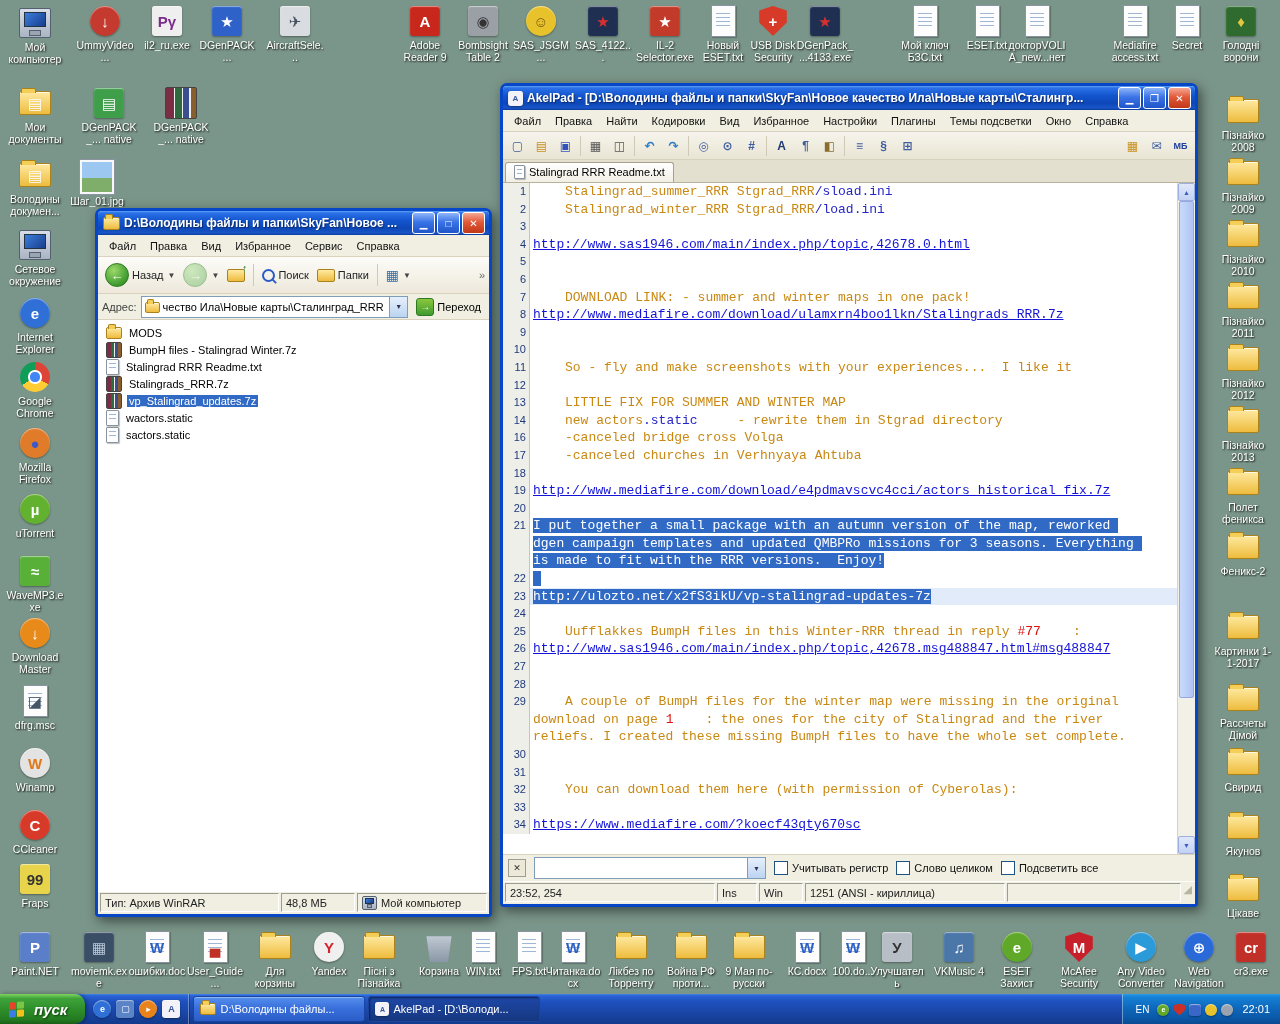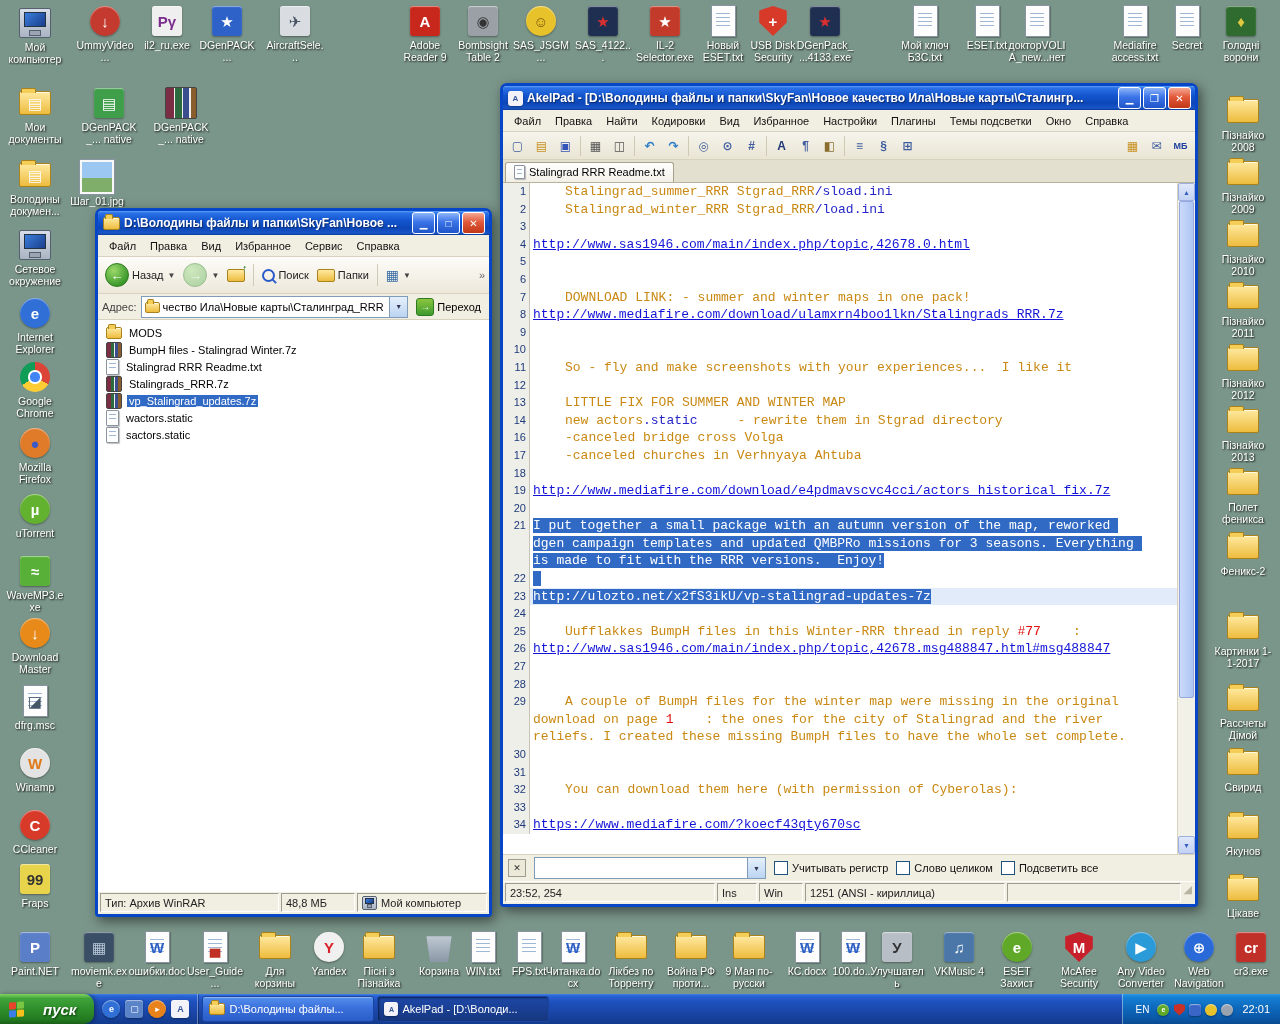--- a/index.html
+++ b/index.html
@@ -134,21 +134,21 @@
     border-top:1px solid #D8D2BE;padding:0 5px;font-size:11px;}
   .sb-close{width:16px;height:16px;border:1px solid #9D9C91;background:#ECE9D8;font-size:9px;
     display:flex;align-items:center;justify-content:center;color:#333;}
   .search-combo{width:230px;height:20px;background:#fff;border:1px solid #7F9DB9;display:flex;}
   .search-input{flex:1;border:none;outline:none;font-size:11px;padding:0 3px;font-family:inherit;min-width:0;}
   .chk{display:flex;align-items:center;gap:4px;color:#111;}
   .chkbox{width:12px;height:12px;background:#fff;border:1px solid #1D5281;flex:0 0 auto;}
   
   .taskbar{position:absolute;left:0;right:0;bottom:0;height:30px;display:flex;align-items:stretch;
     background:linear-gradient(180deg,#4584E4 0%,#2963D6 6%,#1E51BE 25%,#1A46A8 60%,#123A8C 100%);z-index:100;}
-  .start-btn{flex:0 0 auto;display:flex;align-items:center;gap:19px;padding:0 18px 0 9px;
+  .start-btn{flex:0 0 auto;display:flex;align-items:center;gap:10px;padding:0 18px 0 9px;
     border-radius:0 10px 10px 0;
     background:linear-gradient(180deg,#7FD35F 0%,#3FA33A 15%,#2F8F2B 50%,#237A20 85%,#1A5F18 100%);
     color:#fff;font-size:15px;font-style:italic;font-weight:bold;text-shadow:1px 1px 2px #0A3A08;
     box-shadow:2px 0 4px rgba(0,0,0,.35);}
   .flag{display:grid;grid-template-columns:7px 7px;grid-template-rows:7px 7px;gap:1px;transform:skewY(-5deg);}
   .flag span{border-radius:1px;}
   .quicklaunch{display:flex;align-items:center;gap:5px;padding:0 8px;
     border-right:1px solid rgba(255,255,255,.35);box-shadow:1px 0 0 rgba(0,0,0,.25);}
   .taskbuttons{flex:1;display:flex;align-items:center;gap:3px;padding:3px 4px;overflow:hidden;}
   .taskbtn{flex:0 1 158px;height:24px;display:flex;align-items:center;gap:4px;padding:0 6px;

